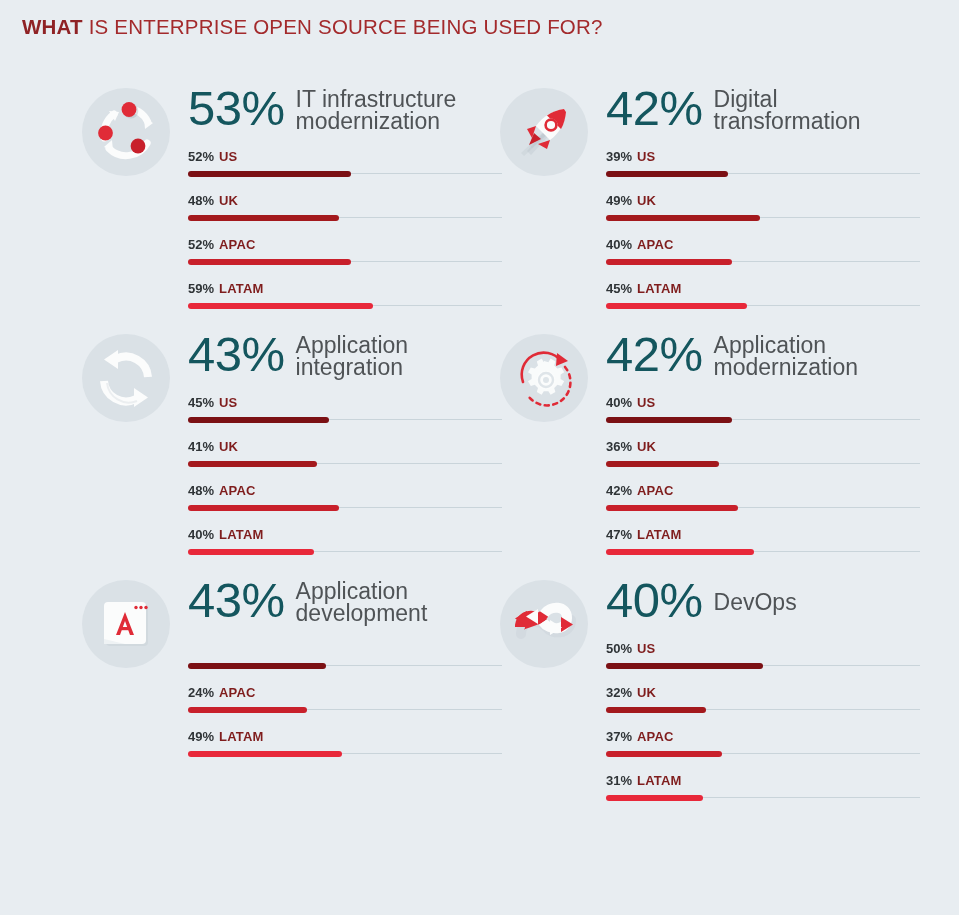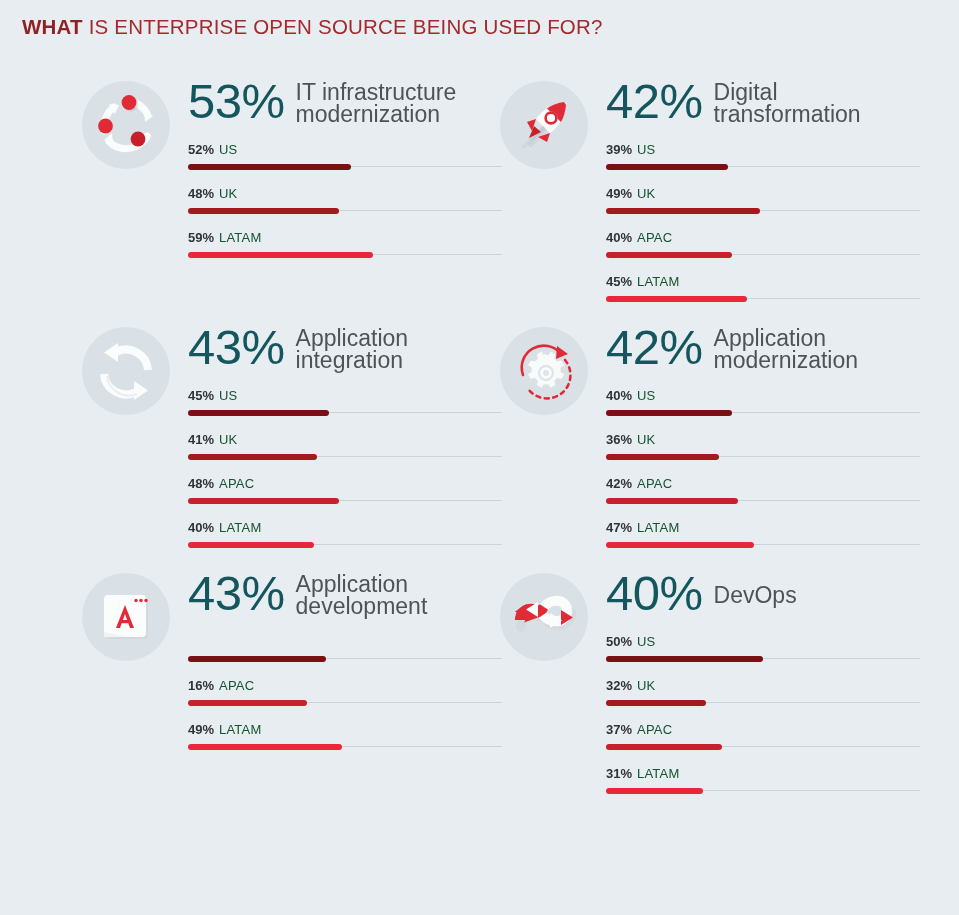--- a/index.html
+++ b/index.html
@@ -33,21 +33,21 @@
   }
   #header .rest {
     font-weight: normal;
     color: #a32a2c;
   }
 
   
   #grid {
     position: absolute;
     left: 0;
-    top: 69px;
+    top: 76px;
     width: 762px;
   }
   .card-row {
     display: flex;
     width: 959px;
   }
   .card {
     width: 418px;
     position: relative;
     box-sizing: border-box;
@@ -105,22 +105,22 @@
     color: #43484c;
     white-space: nowrap;
     padding-top: 3px;
   }
   .region-head .pct {
     font-weight: bold;
     color: #2f3437;
     margin-right: 5px;
   }
   .region-head .name {
-    font-weight: normal;
-    color: #14532d;
+    font-weight: bold;
+    color: #7f1d1d;
     letter-spacing: 0.2px;
   }
   .track {
     position: absolute;
     left: 0;
     top: 27px;
     width: 314px;
     height: 1px;
     background: #c9d4da;
   }
@@ -169,20 +169,26 @@
               <div class="fill us" style="width: 52%;"></div>
             </div>
           </div>
           <div class="region-row">
             <div class="region-head"><span class="pct">48%</span><span class="name">UK</span></div>
             <div class="track">
               <div class="fill uk" style="width: 48%;"></div>
             </div>
           </div>
           <div class="region-row">
+            <div class="region-head"><span class="pct">52%</span><span class="name">APAC</span></div>
+            <div class="track">
+              <div class="fill apac" style="width: 52%;"></div>
+            </div>
+          </div>
+          <div class="region-row">
             <div class="region-head"><span class="pct">59%</span><span class="name">LATAM</span></div>
             <div class="track">
               <div class="fill latam" style="width: 59%;"></div>
             </div>
           </div>
         </div>
       </div>
       <div class="card right">
         <div class="icon-wrap">
           <svg width="74" height="74" viewBox="0 0 74 74" xmlns="http://www.w3.org/2000/svg">
@@ -334,21 +340,21 @@
           <div class="big-pct">43%</div>
           <div class="cat-label">Application development</div>
         </div>
         <div class="regions">
           <div class="region-row">
             <div class="track">
               <div class="fill us" style="width: 44%;"></div>
             </div>
           </div>
           <div class="region-row">
-            <div class="region-head"><span class="pct">16%</span><span class="name">APAC</span></div>
+            <div class="region-head"><span class="pct">24%</span><span class="name">APAC</span></div>
             <div class="track">
               <div class="fill apac" style="width: 38%;"></div>
             </div>
           </div>
           <div class="region-row">
             <div class="region-head"><span class="pct">49%</span><span class="name">LATAM</span></div>
             <div class="track">
               <div class="fill latam" style="width: 49%;"></div>
             </div>
           </div>

